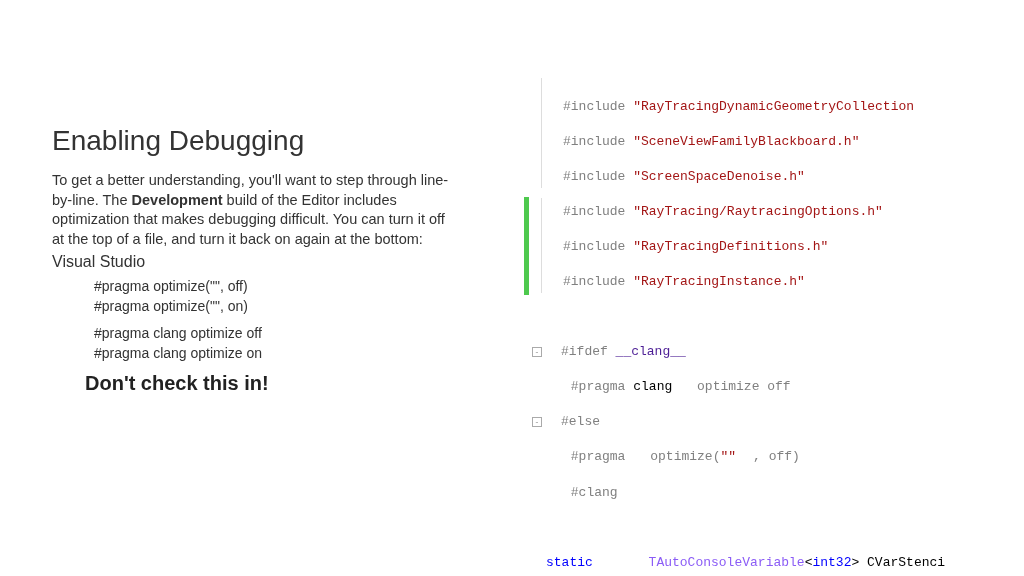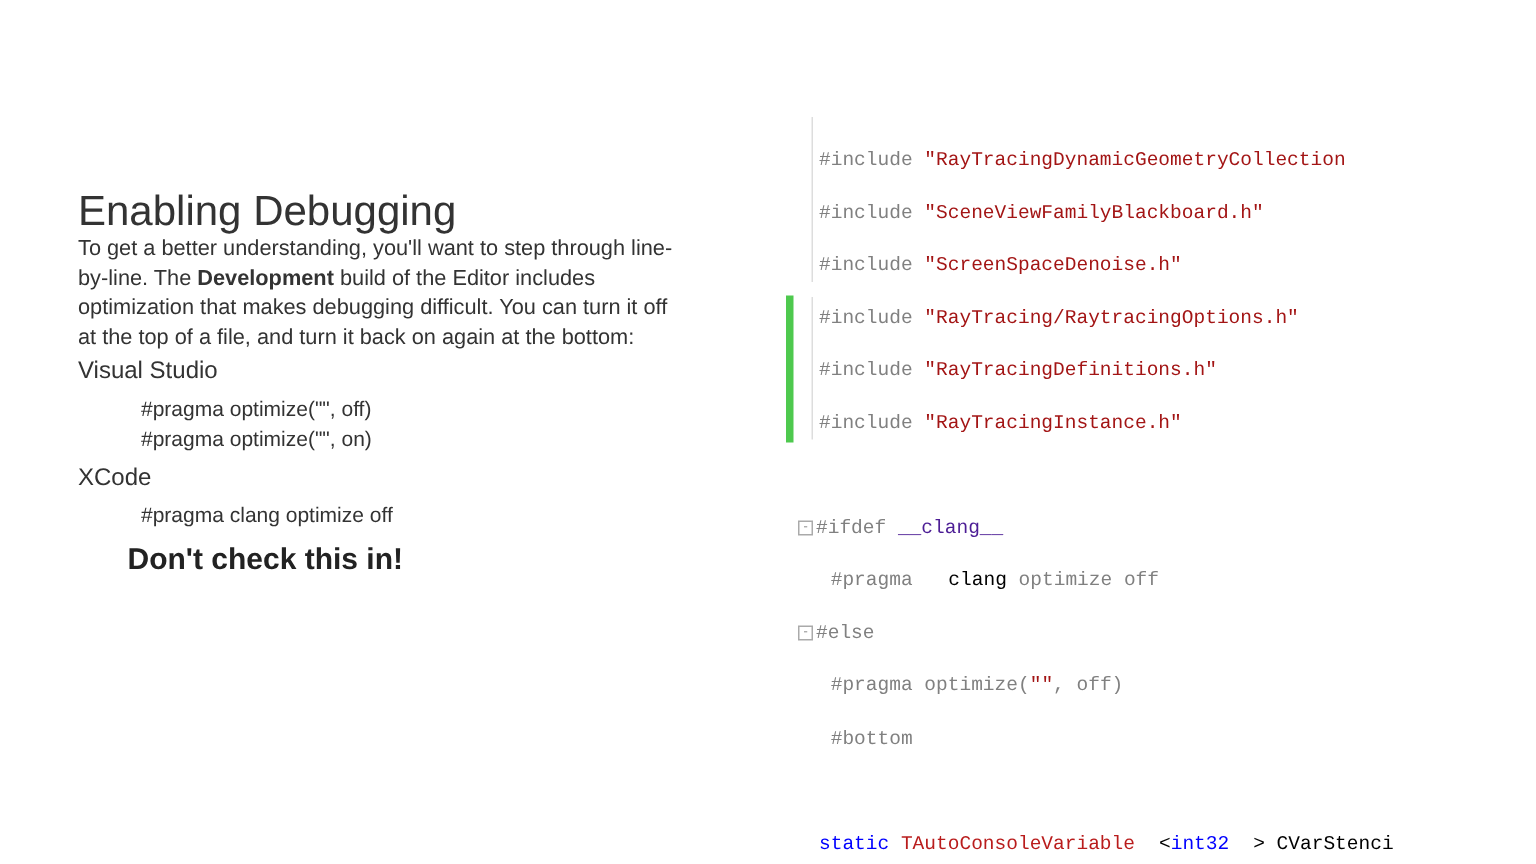--- a/index.html
+++ b/index.html
@@ -14,20 +14,21 @@
 .left-col {
   position: absolute;
   left: 52px;
   top: 125px;
   width: 400px;
 }
 .heading {
   font-size: 28px;
   font-weight: 400;
   color: #333;
+  margin-bottom: 14px;
 }
 .body-text {
   font-size: 14.5px;
   color: #333;
   line-height: 1.35;
 }
 .body-text b { font-weight: 700; }
 .ide-label {
   font-size: 16px;
   color: #333;
@@ -55,26 +56,26 @@
 .code-panel {
   position: absolute;
   left: 532px;
   top: 80px;
   width: 480px;
   font-family: Consolas, "Courier New", monospace;
   font-size: 13px;
   line-height: 1.35;
   white-space: pre;
 }
-.pp { color: #808080; }
+.pp { color: #808080; margin-left: 17px; }
 .str { color: #a31515; }
 .kw { color: #0000ff; }
-.typ { color: #b91c1c; }
+.typ { color: #8b5cf6; margin-left: 48px; }
 .mac { color: #4c1d95; }
-.plain { color: #000; margin-left: 16px; }
+.plain { color: #000; }
 .fold {
   display: inline-block;
   width: 10px;
   height: 10px;
   border: 1px solid #aaa;
   color: #888;
   font-size: 8px;
   line-height: 8px;
   text-align: center;
   vertical-align: middle;
@@ -113,44 +114,44 @@
 <div class="left-col">
   <div class="heading">Enabling Debugging</div>
   <div class="body-text">
     <span>To get a better understanding, you'll want to step through line-by-line. The </span><b>Development</b><span> build of the Editor includes optimization that makes debugging difficult. You can turn it off at the top of a file, and turn it back on again at the bottom:</span>
   </div>
   <div class="ide-label">Visual Studio</div>
   <div class="pragma-block">
     <div class="pragma-line">#pragma optimize("", off)</div>
     <div class="pragma-line">#pragma optimize("", on)</div>
   </div>
-  <div class="ide-label">XCode</div>
   <div class="pragma-block">
     <div class="pragma-line">#pragma clang optimize off</div>
+    <div class="pragma-line">#pragma clang optimize on</div>
   </div>
   <div class="warn">Don't check this in!</div>
 </div>
 
 <div class="top-border"></div>
 <div class="green-bar"></div>
 <div class="gutter-border"></div>
 
 <div class="code-panel">
 <div class="codeln"><span class="pp">#include </span><span class="str">"RayTracingDynamicGeometryCollection</span></div>
 <div class="codeln"><span class="pp">#include </span><span class="str">"SceneViewFamilyBlackboard.h"</span></div>
 <div class="codeln"><span class="pp">#include </span><span class="str">"ScreenSpaceDenoise.h"</span></div>
 <div class="codeln"><span class="pp">#include </span><span class="str">"RayTracing/RaytracingOptions.h"</span></div>
 <div class="codeln"><span class="pp">#include </span><span class="str">"RayTracingDefinitions.h"</span></div>
 <div class="codeln"><span class="pp">#include </span><span class="str">"RayTracingInstance.h"</span></div>
 <div class="codeln">&nbsp;</div>
 <div><span class="fold">-</span><span class="pp">#ifdef </span><span class="mac">__clang__</span></div>
 <div class="codeln"> <span class="pp">#pragma </span><span class="plain">clang</span><span class="pp"> optimize off</span></div>
 <div><span class="fold">-</span><span class="pp">#else</span></div>
 <div class="codeln"> <span class="pp">#pragma </span><span class="pp">optimize(</span><span class="str">""</span><span class="pp">, off)</span></div>
-<div class="codeln"> <span class="pp">#bottom</span></div>
+<div class="codeln"> <span class="pp">#clang</span></div>
 <div class="codeln">&nbsp;</div>
 <div class="codeln"><span class="kw">static </span><span class="typ">TAutoConsoleVariable</span><span class="plain">&lt;</span><span class="kw">int32</span><span class="plain">&gt; CVarStenci</span></div>
 
 
 
 
 
 
 
 

